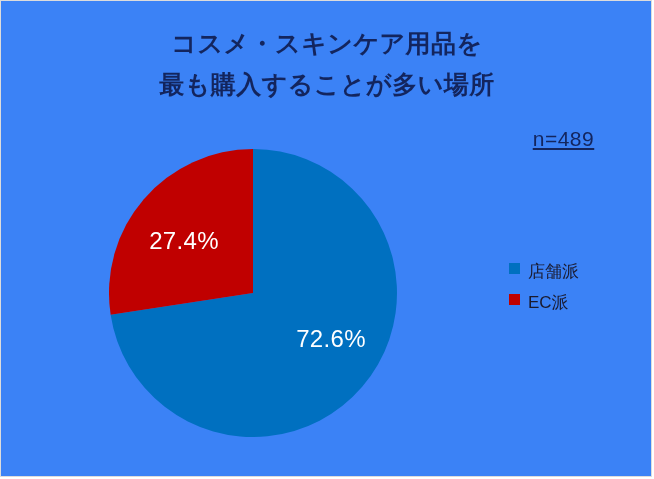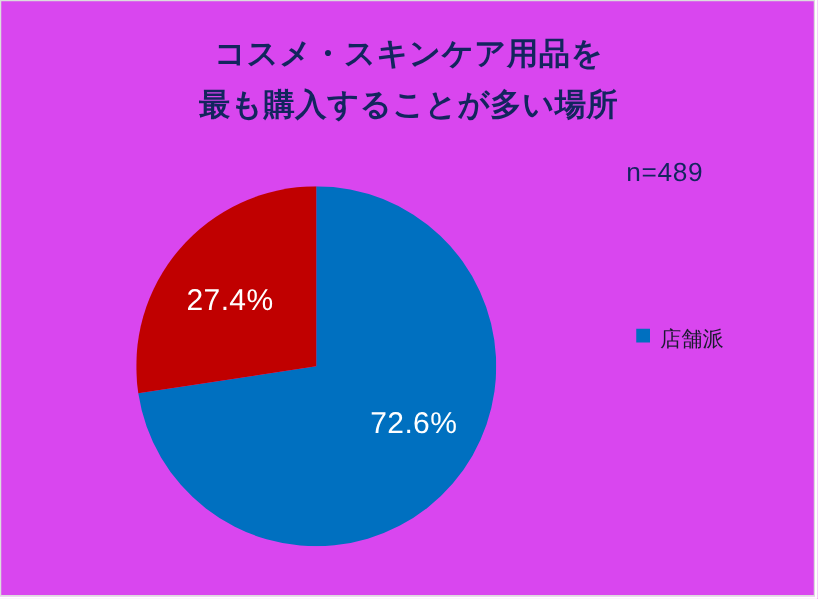--- a/index.html
+++ b/index.html
@@ -10,21 +10,21 @@
   body {
     width: 654px;
     height: 479px;
     font-family: "Liberation Sans", "DejaVu Sans", sans-serif;
     overflow: hidden;
   }
   #chart-card {
     position: relative;
     width: 652px;
     height: 477px;
-    background: #d946ef;
+    background: #3b82f6;
     border: 1px solid #dcdcdc;
     box-sizing: border-box;
     overflow: hidden;
   }
 
   
   #chart-title {
     position: absolute;
     left: 0;
     top: 22px;
@@ -40,24 +40,26 @@
     display: block;
     white-space: nowrap;
   }
 
   
   #sample-size {
     position: absolute;
     left: 500px;
     top: 126px;
     width: 125px;
+    text-align: center;
     color: #13255E;
     font-size: 21px;
     font-weight: normal;
     letter-spacing: 0.5px;
+    text-decoration: underline;
   }
 
   
   #pie-wrap {
     position: absolute;
     left: 108px;
     top: 148px;
     width: 288px;
     height: 288px;
   }
@@ -134,15 +136,19 @@
 
     <div class="slice-label" id="slice-label-0">72.6%</div>
     <div class="slice-label" id="slice-label-1">27.4%</div>
   </div>
 
   <div id="legend">
     <div class="legend-item">
       <span class="legend-swatch" style="background:#0070C0"></span>
       <span class="legend-label">店舗派</span>
     </div>
+    <div class="legend-item">
+      <span class="legend-swatch" style="background:#C00000"></span>
+      <span class="legend-label">EC派</span>
+    </div>
   </div>
 
 </div>
 
 </body></html>

